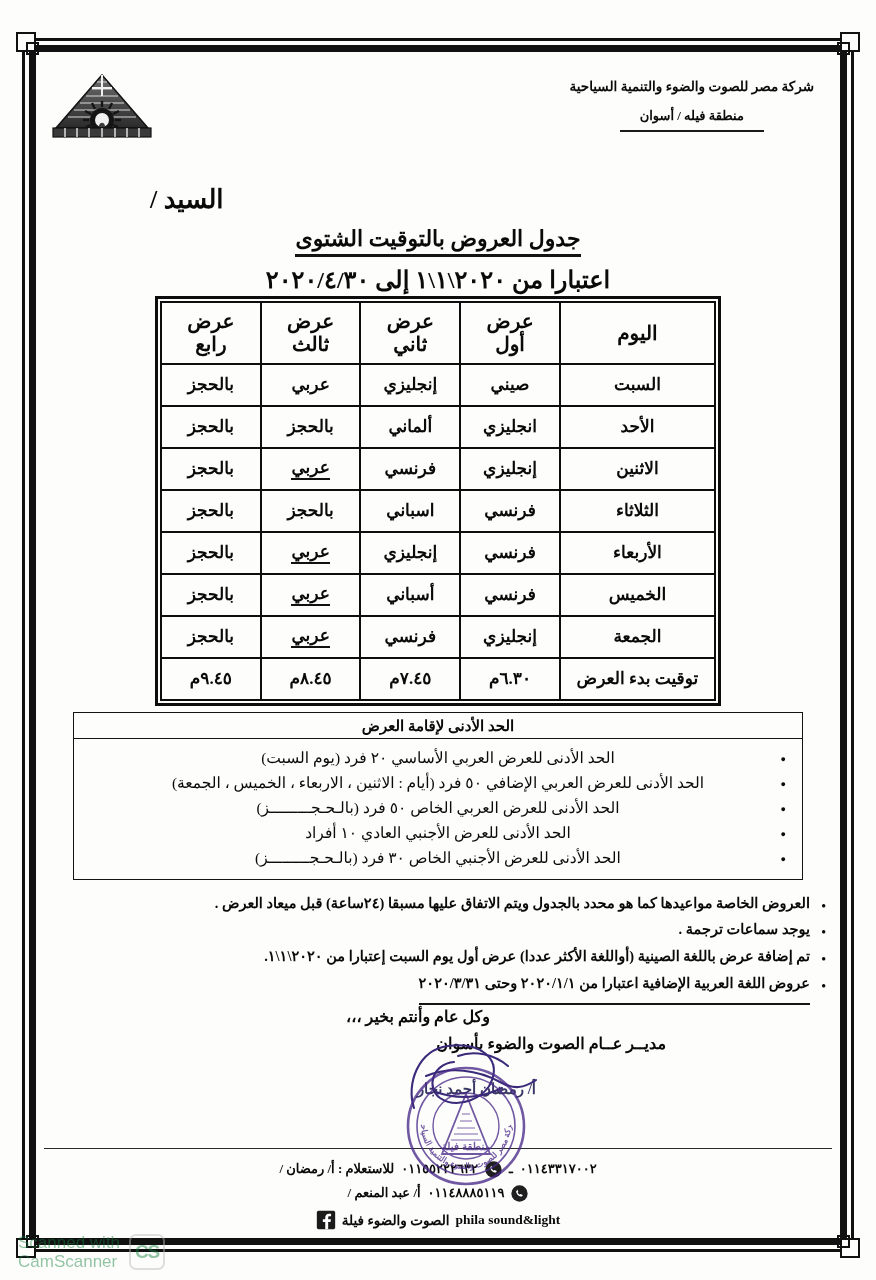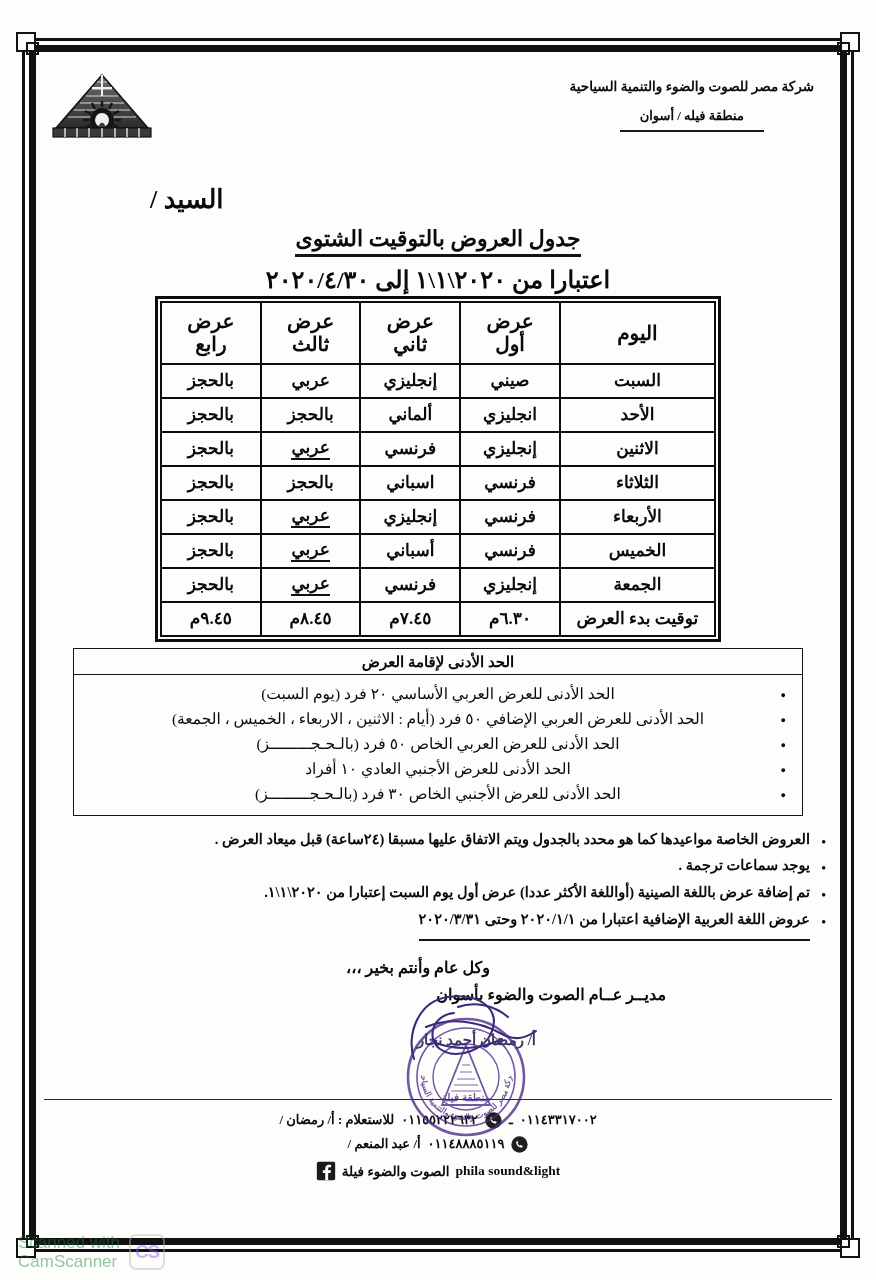--- a/index.html
+++ b/index.html
@@ -124,21 +124,21 @@
     border-collapse: collapse;
     direction: rtl;
     table-layout: fixed;
   }
   table.schedule td, table.schedule th {
     border: 2px solid #0d0d0d;
     text-align: center;
     font-size: 17px;
     font-weight: 700;
     padding: 4px 2px;
-    height: 34px;
+    height: 42px;
     white-space: pre-line;
     line-height: 1.15;
   }
   table.schedule th { height: 62px; font-size: 20px; }
   table.schedule th.day-head, table.schedule td.day-cell { width: 28%; }
   table.schedule td.day-cell { font-size: 17px; }
   table.schedule tr.time-row td { font-size: 17px; letter-spacing: .4px; }
   .u { border-bottom: 2.5px solid #111; padding-bottom: 1px; display: inline-block; }
 
   
@@ -196,21 +196,21 @@
     right: 4px;
     top: 9px;
   }
   .notes li.underlined span { border-bottom: 2px solid #151515; padding-bottom: 12px; }
 
   
   .greeting {
     text-align: center;
     font-size: 16px;
     font-weight: 700;
-    margin-top: 25px;
+    margin-top: 10px;
     padding-right: 40px;
   }
   .sign-area {
     position: relative;
     height: 120px;
     margin-top: 2px;
   }
   .sign-title {
     position: absolute;
     right: 170px; top: 6px;
@@ -270,21 +270,21 @@
     align-items: center;
     gap: 9px;
     opacity: .45;
   }
   .cs-badge {
     width: 36px; height: 36px;
     border: 2px solid #b9b9b9;
     border-radius: 7px;
     display: flex; align-items: center; justify-content: center;
     font-family: "Liberation Sans", sans-serif;
-    font-weight: 700; font-size: 19px; color: #8b5cf6;
+    font-weight: 700; font-size: 19px; color: #15803d;
     letter-spacing: -1px;
   }
   .cs-text {
     font-family: "Liberation Sans", sans-serif;
     font-size: 17px; color: #15803d;
     line-height: 1.15; direction: ltr; text-align: left;
   }
 </style>
 </head>
 <body>

